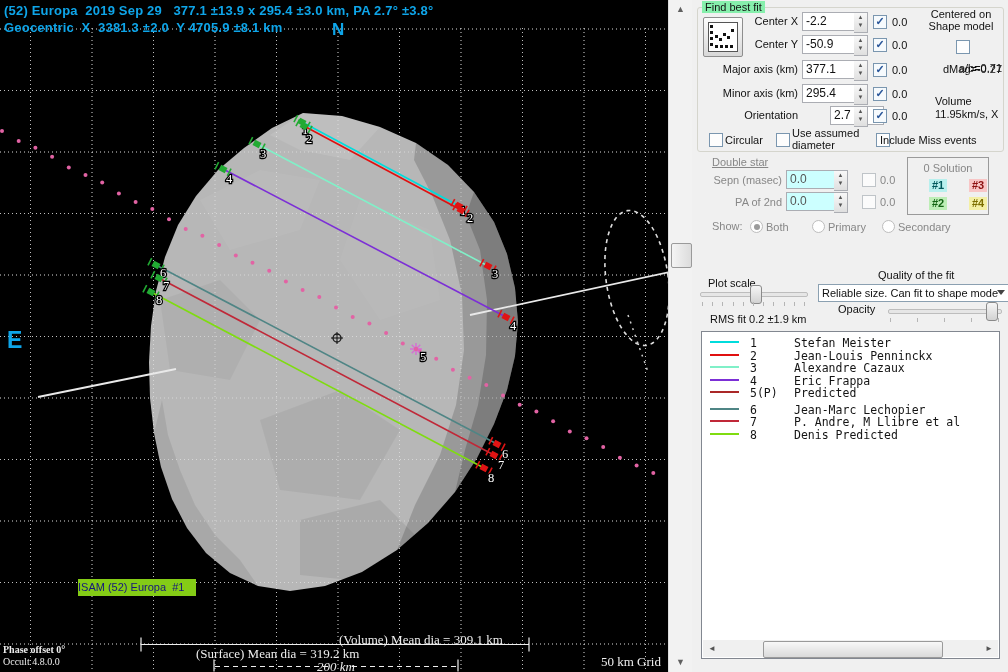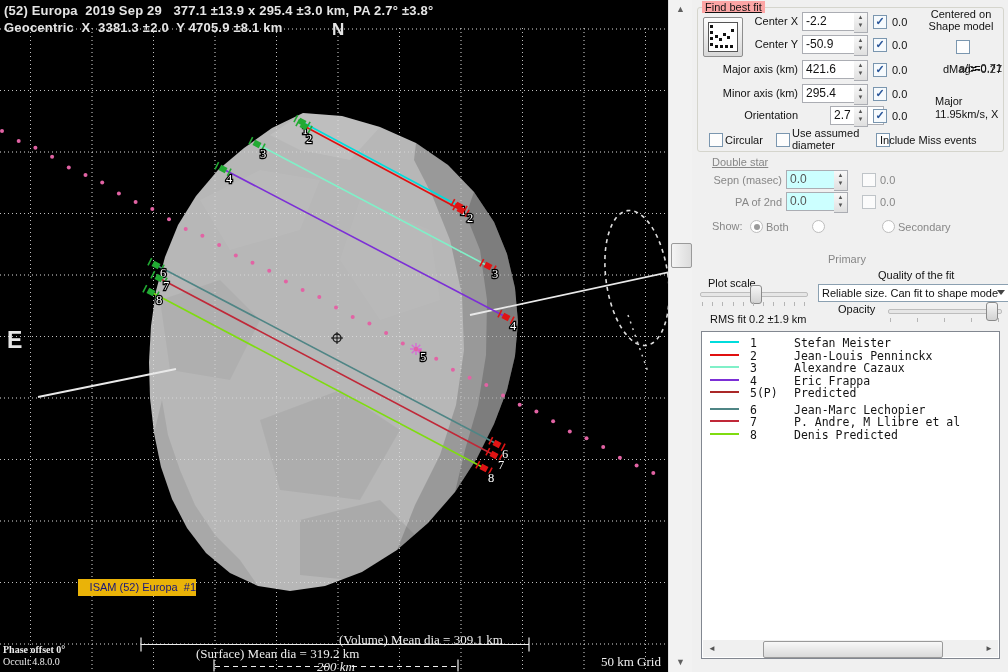--- a/index.html
+++ b/index.html
@@ -1,34 +1,34 @@
 <!DOCTYPE html>
 <html><head>
 <meta charset="utf-8">
 <style>
   html,body{margin:0;padding:0;}
   body{width:1008px;height:672px;position:relative;background:#f0f0f0;
        font-family:"Liberation Sans",sans-serif;overflow:hidden;}
   
   #plot{position:absolute;left:0;top:0;width:668px;height:672px;background:#000;}
   #plot svg{position:absolute;left:0;top:0;}
-  .ptxt{position:absolute;color:#e5e5e5;white-space:pre;}
+  .ptxt{position:absolute;color:#0ea5e9;white-space:pre;}
   .title-line{font-size:13px;font-weight:bold;letter-spacing:.2px;}
   .compass{font-weight:bold;}
   .serif{font-family:"Liberation Serif",serif;color:#eee;font-size:13px;}
-  .isam{background:#eab308;color:#16167d;font-size:11px;text-align:right;line-height:17px;}
+  .isam{background:#84cc16;color:#16167d;font-size:11px;text-align:left;line-height:17px;}
   
   .vscroll{position:absolute;left:668px;top:0;width:24px;height:672px;background:#f2f2f2;border-left:1px solid #dcdcdc;}
   .sb-btn{position:absolute;left:2px;width:19px;height:17px;color:#606060;font-size:9px;text-align:center;line-height:17px;}
   .sb-thumb{position:absolute;left:2px;width:19px;background:linear-gradient(90deg,#f4f4f4,#dcdcdc);border:1px solid #9a9a9a;border-radius:2px;}
   
   #panel{position:absolute;left:692px;top:0;width:316px;height:672px;background:#f0f0f0;font-size:11px;color:#111;}
   .abs{position:absolute;}
   .groupbox{border:1px solid #d5d5cd;border-radius:3px;}
-  .grouplabel{position:absolute;background:#fca5a5;padding:0 3px;text-decoration:underline;}
+  .grouplabel{position:absolute;background:#86efac;padding:0 3px;}
   .iconbtn{border:1px solid #8e8e8e;background:linear-gradient(#fdfdfd,#d8d8d8);border-radius:2px;}
   .iconbtn .inner{position:absolute;left:4px;top:4px;right:4px;bottom:4px;background:#fff;border:1px solid #555;}
   .px{position:absolute;width:3px;height:3px;background:#111;}
   .numfield{background:#fff;border:1px solid #abadb3;font-size:12px;padding:1px 3px;line-height:15px;}
   .numfield.cyan{background:#ccffff;color:#555;}
   .spin{border:1px solid #abadb3;border-left:none;background:linear-gradient(#f8f8f8,#dfdfdf);font-size:6px;color:#555;text-align:center;line-height:8px;}
   .lbl{white-space:nowrap;}
   .lbl-r{text-align:right;}
   .gray{color:#878787;}
   .cb{width:12px;height:12px;border:1px solid #7a96af;background:#f6fafd;font-size:11px;font-weight:bold;color:#2b579a;text-align:center;line-height:11px;}
@@ -277,21 +277,21 @@
    <div class="abs numfield" style="left:110px;top:12px;width:46px;">-2.2</div>
    <div class="abs spin" style="left:162px;top:12px;width:13px;height:19px;">▲<br>▼</div>
    <div class="abs cb" style="left:181px;top:15px;">✓</div>
    <div class="abs lbl" style="left:200px;top:16px;">0.0</div>
    <div class="abs lbl lbl-r" style="left:8px;top:38px;width:98px;">Center Y</div>
    <div class="abs numfield" style="left:110px;top:35px;width:46px;">-50.9</div>
    <div class="abs spin" style="left:162px;top:35px;width:13px;height:19px;">▲<br>▼</div>
    <div class="abs cb" style="left:181px;top:38px;">✓</div>
    <div class="abs lbl" style="left:200px;top:39px;">0.0</div>
    <div class="abs lbl lbl-r" style="left:8px;top:63px;width:98px;">Major axis (km)</div>
-   <div class="abs numfield" style="left:110px;top:60px;width:46px;">421.6</div>
+   <div class="abs numfield" style="left:110px;top:60px;width:46px;">377.1</div>
    <div class="abs spin" style="left:162px;top:60px;width:13px;height:19px;">▲<br>▼</div>
    <div class="abs cb" style="left:181px;top:63px;">✓</div>
    <div class="abs lbl" style="left:200px;top:64px;">0.0</div>
    <div class="abs lbl lbl-r" style="left:8px;top:87px;width:98px;">Minor axis (km)</div>
    <div class="abs numfield" style="left:110px;top:84px;width:46px;">295.4</div>
    <div class="abs spin" style="left:162px;top:84px;width:13px;height:19px;">▲<br>▼</div>
    <div class="abs cb" style="left:181px;top:87px;">✓</div>
    <div class="abs lbl" style="left:200px;top:88px;">0.0</div>
    <div class="abs lbl lbl-r" style="left:8px;top:109px;width:98px;">Orientation</div>
    <div class="abs numfield" style="left:110px;top:106px;width:46px;margin-left:28px;">2.7</div>
@@ -299,21 +299,21 @@
    <div class="abs cb" style="left:181px;top:109px;">✓</div>
    <div class="abs lbl" style="left:200px;top:110px;">0.0</div>
     </div>
 
   <div class="abs lbl" style="left:225px;top:8px;width:88px;text-align:center;white-space:pre-line;">Centered on
 Shape model</div>
   <div class="abs cb off" style="left:264px;top:40px;"></div>
 
   <div class="abs lbl" style="left:244px;top:62px;width:66px;text-align:right;">a/b=0.71</div>
   <div class="abs lbl" style="left:240px;top:63px;width:70px;text-align:right;">dMag=-0.27</div>
-  <div class="abs lbl" style="left:243px;top:95px;">Major</div>
+  <div class="abs lbl" style="left:243px;top:95px;">Volume</div>
   <div class="abs lbl" style="left:243px;top:108px;">11.95km/s, X</div>
 
   <div class="abs cb off" style="left:17px;top:133px;"></div>
   <div class="abs lbl" style="left:33px;top:134px;">Circular</div>
   <div class="abs cb off" style="left:84px;top:133px;"></div>
   <div class="abs lbl" style="left:100px;top:127px;white-space:pre-line;line-height:12px;">Use assumed
 diameter</div>
   <div class="abs cb off" style="left:184px;top:133px;"></div>
   <div class="abs lbl" style="left:188px;top:134px;">Include Miss events</div>
 
@@ -322,29 +322,42 @@
   <div class="abs numfield cyan" style="left:94px;top:170px;width:42px;">0.0</div>
   <div class="abs spin" style="left:142px;top:170px;width:13px;height:19px;">▲<br>▼</div>
   <div class="abs cb off dis" style="left:170px;top:173px;"></div>
   <div class="abs lbl gray" style="left:188px;top:174px;">0.0</div>
   <div class="abs lbl gray lbl-r" style="left:10px;top:196px;width:80px;">PA of 2nd</div>
   <div class="abs numfield cyan" style="left:94px;top:192px;width:42px;">0.0</div>
   <div class="abs spin" style="left:142px;top:192px;width:13px;height:19px;">▲<br>▼</div>
   <div class="abs cb off dis" style="left:170px;top:195px;"></div>
   <div class="abs lbl gray" style="left:188px;top:196px;">0.0</div>
 
+  <div class="abs sol-box" style="left:215px;top:157px;width:80px;height:56px;">
+    <div class="abs lbl gray" style="left:0;top:4px;width:80px;text-align:center;">0 Solution</div>
+    <div id="solution-items">
+
+   <div class="abs sol-chip" style="left:21px;top:21px;background:#b8f0ee;color:#00585c;">#1</div>
+
+   <div class="abs sol-chip" style="left:61px;top:21px;background:#f8c6c6;color:#8c1010;">#3</div>
+
+   <div class="abs sol-chip" style="left:21px;top:39px;background:#bdeeb6;color:#136413;">#2</div>
+
+   <div class="abs sol-chip" style="left:61px;top:39px;background:#f4f0a6;color:#7c6e00;">#4</div>
+      </div>
+  </div>
 
   <div class="abs lbl gray" style="left:20px;top:220px;">Show:</div>
   <div id="show-options">
    <div class="abs radio dis" style="left:58px;top:220px;">
         <span class="dot g"></span>
       </div>
    <div class="abs lbl gray" style="left:74px;top:221px;">Both</div>
    <div class="abs radio dis" style="left:120px;top:220px;"></div>
-   <div class="abs lbl gray" style="left:136px;top:221px;margin-top:32px;">Primary</div>
+   <div class="abs lbl gray" style="left:136px;top:221px;">Primary</div>
    <div class="abs radio dis" style="left:190px;top:220px;"></div>
    <div class="abs lbl gray" style="left:206px;top:221px;">Secondary</div>
     </div>
 
   <div class="abs lbl" style="left:16px;top:277px;">Plot scale</div>
   <div class="abs slider-track" style="left:8px;top:292px;width:106px;"></div>
   <div class="slider-thumb" style="left:58px;top:285px;"></div>
   <div id="plot-ticks">
       <span class="ticks" style="left:10px;top:302px;"></span>
       <span class="ticks" style="left:20.2px;top:302px;"></span>

